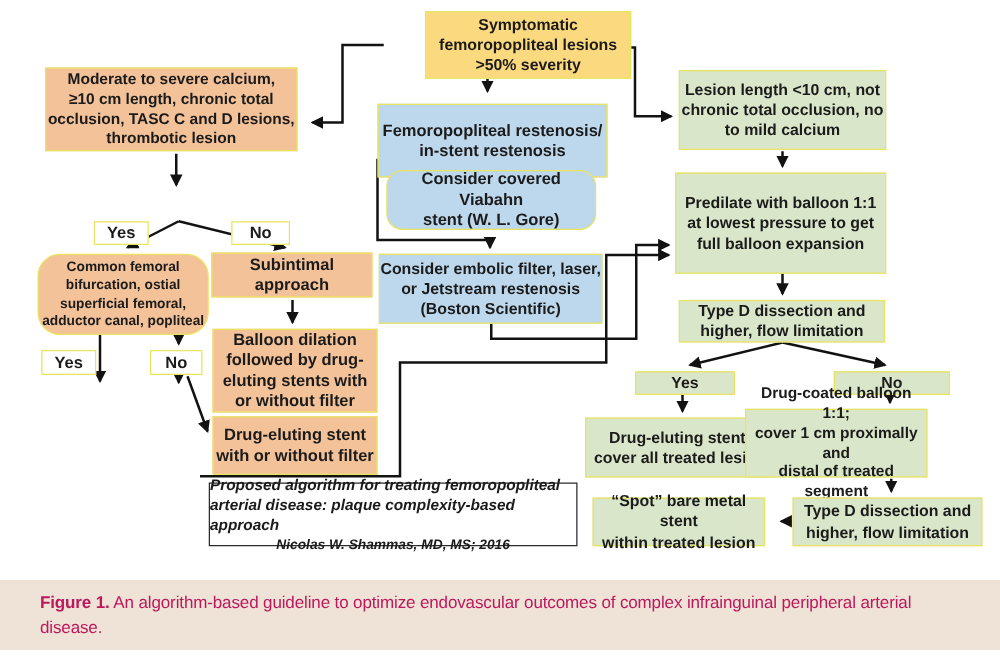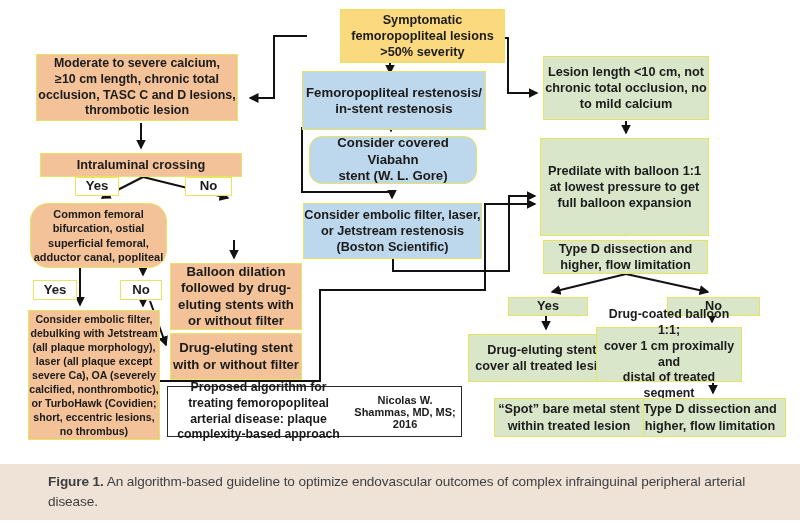--- a/index.html
+++ b/index.html
@@ -21,31 +21,31 @@
   .w600{font-weight:600;}
   .s12{font-size:12.4px;}
   .s125{font-size:12.7px;}
   .s13{font-size:13.2px;}
   .s11{font-size:11px;line-height:1.3;border-radius:18px;}
   .s105{font-size:10.6px;line-height:1.33;}
   #connectors{position:absolute;left:0;top:0;}
   #connectors path{stroke:#121212;stroke-width:2;fill:none;}
   .proposed-box{
     position:absolute;box-sizing:border-box;background:#fff;border:1.6px solid #2b2b2b;
-    display:flex;flex-direction:row;align-items:center;justify-content:center;text-align:center;
+    display:flex;flex-direction:column;align-items:center;justify-content:center;text-align:left;font-style:italic;
   }
   .proposed-title{font-size:12.3px;font-weight:700;line-height:1.28;white-space:pre-line;}
   .proposed-author{font-size:11px;font-weight:700;margin-top:1px;}
   .caption-band{
     position:absolute;left:0;top:464px;width:800px;height:56px;
     background:var(--caption_bg);
   }
   .caption-text{
-    position:absolute;left:48px;top:8px;width:740px;
-    font-size:13.6px;line-height:1.5;color:#404040;letter-spacing:-0.1px;
+    position:absolute;left:32px;top:8px;width:740px;
+    font-size:13.6px;line-height:1.5;color:#be185d;letter-spacing:-0.1px;
   }
   .caption-text b{font-weight:700;}
 </style>
 </head>
 <body>
 
 <div id="canvas">
 
   <svg id="connectors" width="800" height="462">
     <defs>
@@ -84,68 +84,60 @@
 femoropopliteal lesions
 &gt;50% severity</div>
   <div class="node orange w700 s12" style="left:36px;top:54px;width:202px;height:67px;">Moderate to severe calcium,
 ≥10 cm length, chronic total
 occlusion, TASC C and D lesions,
 thrombotic lesion</div>
   <div class="node green w600 s125" style="left:543px;top:56px;width:166px;height:64px;">Lesion length &lt;10 cm, not
 chronic total occlusion, no
 to mild calcium</div>
 
-  <div class="node orange w700 s125" style="left:40px;top:153px;width:202px;height:24px;">Intraluminal crossing</div>
   <div class="node plain w600 s13" style="left:75px;top:177px;width:44px;height:19px;">Yes</div>
   <div class="node plain w600 s13" style="left:185px;top:177px;width:47px;height:19px;">No</div>
   <div class="node orange w600 s11" style="left:30px;top:203px;width:137px;height:65px;">Common femoral
 bifurcation, ostial
 superficial femoral,
 adductor canal, popliteal</div>
+  <div class="node orange w600 s13" style="left:169px;top:202px;width:129px;height:36px;line-height:1.2;">Subintimal
+approach</div>
   <div class="node plain w600 s13" style="left:33px;top:280px;width:44px;height:20px;">Yes</div>
   <div class="node plain w600 s13" style="left:120px;top:280px;width:42px;height:20px;">No</div>
-  <div class="node orange w600 s105" style="left:28px;top:310px;width:132px;height:130px;">Consider embolic filter,
-debulking with Jetstream
-(all plaque morphology),
-laser (all plaque except
-severe Ca), OA (severely
-calcified, nonthrombotic),
-or TurboHawk (Covidien;
-short, eccentric lesions,
-no thrombus)</div>
   <div class="node orange w700 s13" style="left:170px;top:333px;width:132px;height:47px;line-height:1.22;">Drug-eluting stent
 with or without filter</div>
   <div class="node orange w700 s13" style="left:170px;top:263px;width:132px;height:67px;line-height:1.22;">Balloon dilation
 followed by drug-
 eluting stents with
 or without filter</div>
 
-  <div class="node blue w600 s13" style="left:302px;top:71px;width:184px;height:59px;line-height:1.2;">Femoropopliteal restenosis/
+  <div class="node blue w600 s13" style="left:302px;top:83px;width:184px;height:59px;line-height:1.2;">Femoropopliteal restenosis/
 in-stent restenosis</div>
   <div class="node blue w600 s13" style="left:309px;top:136px;width:168px;height:48px;line-height:1.25;border-radius:13px;">Consider covered Viabahn
 stent (W. L. Gore)</div>
   <div class="node blue w600 s125" style="left:303px;top:203px;width:179px;height:56px;">Consider embolic filter, laser,
 or Jetstream restenosis
 (Boston Scientific)</div>
 
-  <div class="node green w600 s125" style="left:540px;top:138px;width:169px;height:98px;">Predilate with balloon 1:1
+  <div class="node green w600 s125" style="left:540px;top:138px;width:169px;height:81px;">Predilate with balloon 1:1
 at lowest pressure to get
 full balloon expansion</div>
   <div class="node green w600 s125" style="left:543px;top:240px;width:165px;height:34px;">Type D dissection and
 higher, flow limitation</div>
   <div class="node green w600 s125" style="left:508px;top:297px;width:80px;height:19px;">Yes</div>
   <div class="node green w600 s125" style="left:667px;top:297px;width:93px;height:19px;">No</div>
   <div class="node green w600 s125" style="left:468px;top:334px;width:152px;height:48px;">Drug-eluting stent;
 cover all treated lesion</div>
   <div class="node green w600 s12" style="left:596px;top:327px;width:146px;height:55px;">Drug-coated balloon 1:1;
 cover 1 cm proximally and
 distal of treated segment</div>
   <div class="node green w600 s125" style="left:634px;top:398px;width:152px;height:39px;">Type D dissection and
 higher, flow limitation</div>
-  <div class="node green w600 s125" style="left:494px;top:398px;width:150px;height:39px;">“Spot” bare metal stent
+  <div class="node green w600 s125" style="left:474px;top:398px;width:138px;height:39px;">“Spot” bare metal stent
 within treated lesion</div>
 
   <div class="proposed-box" style="left:167px;top:386px;width:295px;height:51px;">
     <div class="proposed-title">Proposed algorithm for treating femoropopliteal
 arterial disease: plaque complexity-based approach</div>
     <div class="proposed-author">Nicolas W. Shammas, MD, MS; 2016</div>
   </div>
 
   <div class="caption-band">
     <div class="caption-text">

